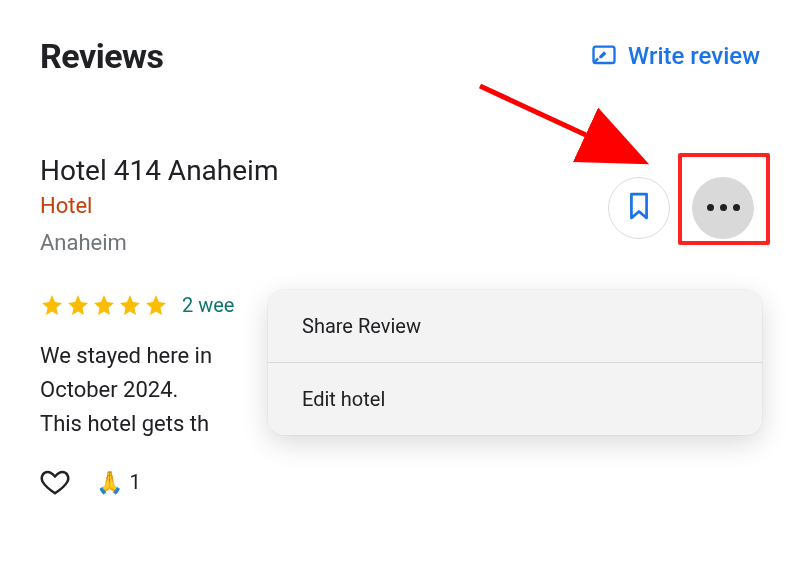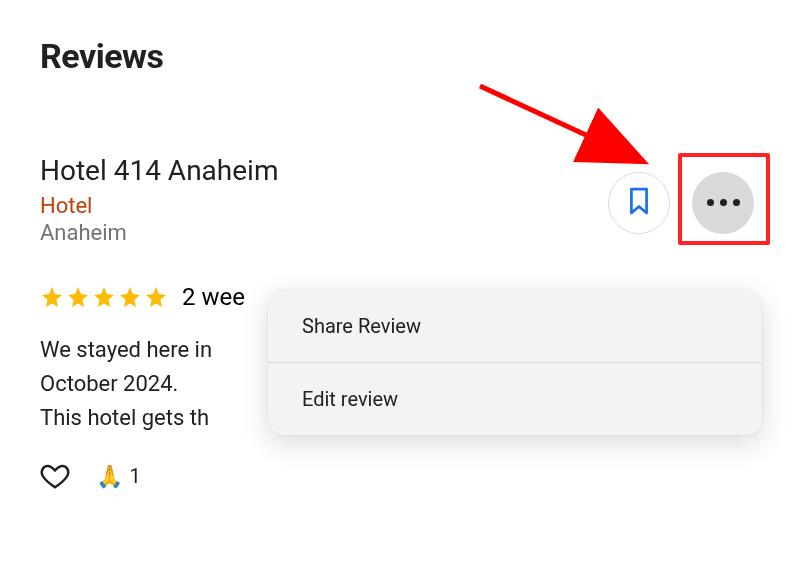--- a/index.html
+++ b/index.html
@@ -11,40 +11,40 @@
   .page-title { font-size: 34px; font-weight: 700; letter-spacing: -0.5px; }
   .write-review { display: flex; align-items: center; gap: 10px; color: #1a73e8; font-size: 24px; font-weight: 500; cursor: pointer; }
   .write-icon svg { display: block; }
 
   
   .review { margin-top: 78px; }
   .review-header { display: flex; justify-content: space-between; align-items: center; }
   .review-titles { }
   .hotel-name { font-size: 28px; font-weight: 400; color: #202124; }
   .hotel-type { font-size: 22px; color: #c2410c; margin-top: 6px; }
-  .hotel-city { font-size: 22px; color: #70757a; margin-top: 2px; }
+  .hotel-city { font-size: 22px; color: #70757a; margin-top: 12px; }
 
   .action-buttons { display: flex; align-items: center; gap: 22px; padding-top: 6px; padding-right: 6px; }
   .circle-btn { width: 62px; height: 62px; border-radius: 50%; display: flex; align-items: center; justify-content: center; }
   .bookmark-btn { background: #fff; border: 1px solid #dadce0; }
   .more-btn { background: #d9d9d9; position: relative; }
   .dots { display: flex; gap: 6px; }
   .dots span { width: 7px; height: 7px; border-radius: 50%; background: #202124; }
 
   
   .highlight-box { position: absolute; border: 4px solid #f22; border-radius: 2px; width: 92px; height: 92px; right: 30px; top: 153px; pointer-events: none; }
 
   
   .arrow-svg { position: absolute; top: 78px; left: 472px; pointer-events: none; }
 
   
   .stars-row { display: flex; align-items: center; gap: 14px; margin-top: 38px; }
   .stars { display: flex; gap: 2px; }
   .star { width: 24px; height: 24px; color: #fbbc04; }
-  .review-age { font-size: 24px; color: #000000; }
+  .review-age { font-size: 20px; color: #0f766e; }
 
   
   .review-body { margin-top: 22px; font-size: 22px; line-height: 1.55; color: #202124; }
 
   
   .reactions { margin-top: 26px; display: flex; align-items: center; gap: 26px; }
   .heart svg { display: block; }
   .pray { display: flex; align-items: center; gap: 6px; font-size: 22px; }
   .pray-count { font-size: 20px; color: #202124; }
 
@@ -53,20 +53,30 @@
   .menu-item { padding: 24px 34px; font-size: 20px; color: #202124; background: #f3f3f3; cursor: pointer; }
   .menu-item + .menu-item { border-top: 1px solid #d8d8d8; }
 </style>
 </head>
 <body>
 
 <div class="container">
 
   <div class="header-row">
     <div class="page-title">Reviews</div>
+    <div class="write-review">
+      <span class="write-icon">
+        <svg width="28" height="28" viewBox="0 0 24 24" fill="none" stroke="#1a73e8" stroke-width="2">
+          <rect x="3" y="4" width="18" height="14" rx="2"></rect>
+          <path d="M3 18 L7 14" stroke-width="2"></path>
+          <path d="M8 12 L12 8 L14 10 L10 14 L8 14 Z" fill="#1a73e8" stroke="none"></path>
+        </svg>
+      </span>
+      <span>Write review</span>
+    </div>
   </div>
 
   <div class="review">
     <div class="review-header">
       <div class="review-titles">
         <div class="hotel-name">Hotel 414 Anaheim</div>
         <div class="hotel-type">Hotel</div>
         <div class="hotel-city">Anaheim</div>
       </div>
       <div class="action-buttons">
@@ -135,16 +145,16 @@
     <defs>
       <marker id="ah" markerWidth="14" markerHeight="12" refX="12" refY="6" orient="auto">
         <path d="M0,0 L14,6 L0,12 Z" fill="#ff0000"></path>
       </marker>
     </defs>
     <line x1="8" y1="8" x2="168" y2="82" stroke="#ff0000" stroke-width="5" marker-end="url(#ah)"></line>
   </svg>
 
   <div class="menu">
     <div class="menu-item">Share Review</div>
-    <div class="menu-item">Edit review</div>
+    <div class="menu-item">Edit hotel</div>
   </div>
 
 </div>
 
 </body></html>

